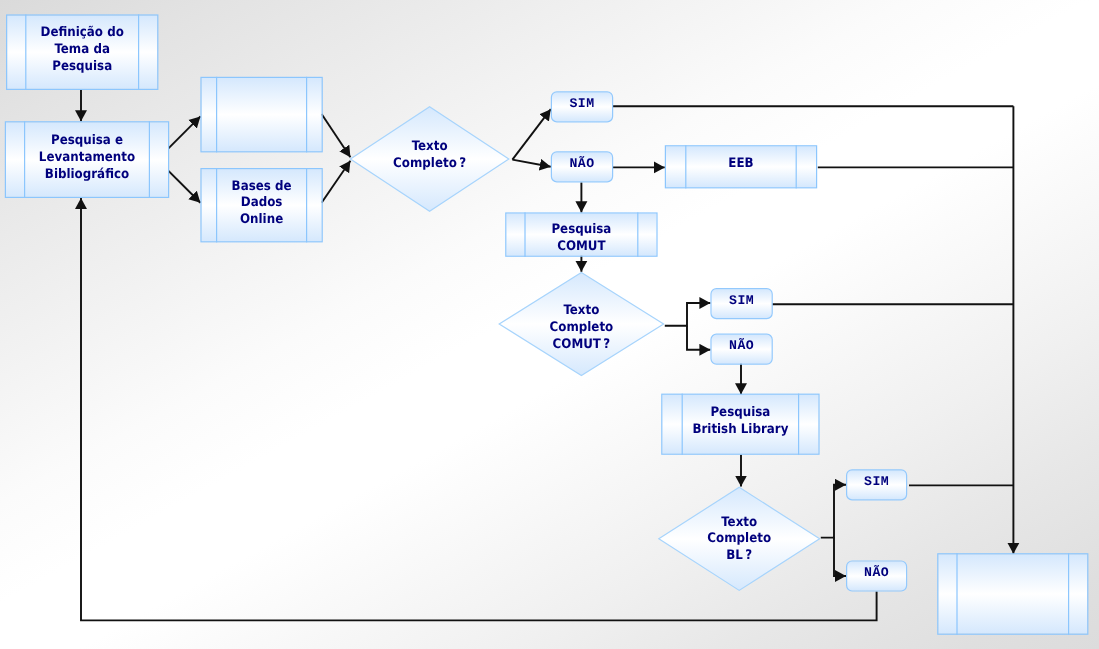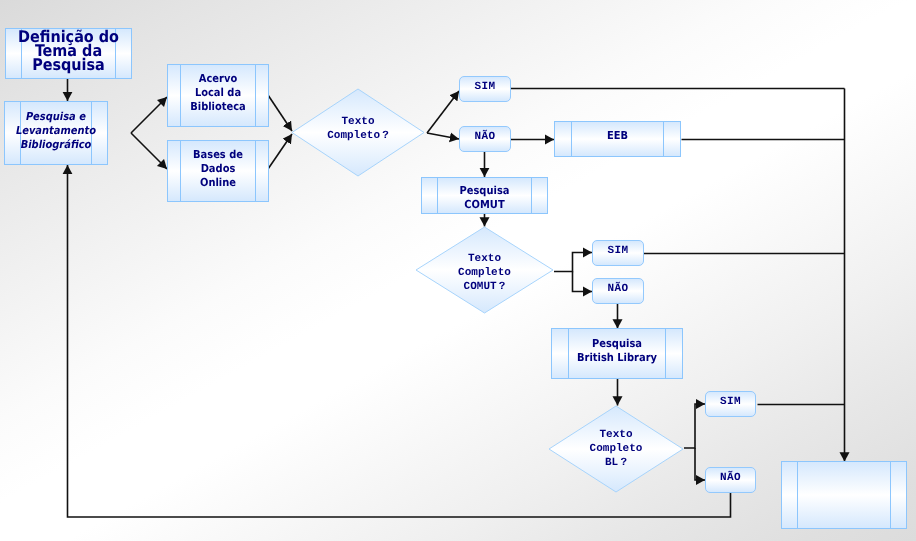--- a/index.html
+++ b/index.html
@@ -26,21 +26,21 @@
     background:linear-gradient(to bottom,#d5e8fd 0%,#ffffff 50%,#d5e8fd 100%);
     display:flex;align-items:center;justify-content:center;
   }
   .proc .bar{position:absolute;top:-1px;bottom:-1px;width:1px;background:#8CC6FD;}
   .proc .txt,.dtext,.pill{color:#00007d;font-weight:bold;text-align:center;}
   .proc .txt{position:relative;line-height:14px;letter-spacing:0px;margin-top:-5px;}
   .dia-wrap{position:absolute;}
   .dia-wrap svg{position:absolute;left:0;top:0;}
   .dtext{position:absolute;left:0;top:0;right:0;bottom:0;box-sizing:border-box;
          display:flex;align-items:center;justify-content:center;
-         line-height:14px;letter-spacing:0px;font-family:Liberation Mono, monospace;}
+         line-height:14px;letter-spacing:0px;}
 
   .pill{
     position:absolute;box-sizing:border-box;
     border:1px solid #93C9FD;border-radius:5px;
     background:linear-gradient(to bottom,#d5e8fd 0%,#ffffff 50%,#d5e8fd 100%);
     display:flex;align-items:center;justify-content:center;
     letter-spacing:0.4px;line-height:14px;
   }
   .pill > span{margin-top:-4px;font-family:Liberation Mono, monospace;}
 </style>
@@ -80,36 +80,35 @@
       <path d="M695,448 L695,480 L705,480" marker-end="url(#ah)"></path>
       <path d="M510.5,88.5 L844.5,88.5"></path>
       <path d="M681.5,139.5 L844.5,139.5"></path>
       <path d="M643.5,253.5 L844.5,253.5"></path>
       <path d="M757.5,404.5 L844.5,404.5"></path>
       <path d="M844.5,88.5 L844.5,461.5" marker-end="url(#ah)"></path>
       <path d="M730.5,493 L730.5,517 L67.5,517 L67.5,165" marker-end="url(#ah)"></path>
     </g>
   </svg>
 
-  <div class="node proc" style="left:5px;top:28px;width:127px;height:51px;font-size:16px;">
+  <div class="node proc" style="left:5px;top:12px;width:127px;height:63px;font-size:11px;">
     <span class="bar" style="left:15px;"></span>
       <span class="bar" style="right:15px;"></span>
     <span class="txt" style="margin-top:-5px">Definição do<br>Tema da<br>Pesquisa</span>
   </div>
 
-  <div class="node proc" style="left:4px;top:101px;width:104px;height:64px;font-size:11px;font-style:italic;">
+  <div class="node proc" style="left:4px;top:101px;width:137px;height:64px;font-size:11px;">
     <span class="bar" style="left:15px;"></span>
       <span class="bar" style="right:15px;"></span>
     <span class="txt" style="margin-top:-5px">Pesquisa e<br>Levantamento<br>Bibliográfico</span>
   </div>
 
   <div class="node proc" style="left:167px;top:64px;width:102px;height:63px;font-size:11px;">
     <span class="bar" style="left:12px;"></span>
       <span class="bar" style="right:12px;"></span>
-    <span class="txt" style="margin-top:-5px">Acervo<br>Local da<br>Biblioteca</span>
   </div>
 
   <div class="node proc" style="left:167px;top:140px;width:102px;height:62px;font-size:11px;">
     <span class="bar" style="left:12px;"></span>
       <span class="bar" style="right:12px;"></span>
     <span class="txt" style="margin-top:-5px">Bases de<br>Dados<br>Online</span>
   </div>
 
   <div class="node proc" style="left:554px;top:121px;width:127px;height:36px;font-size:11px;">
     <span class="bar" style="left:16px;"></span>

